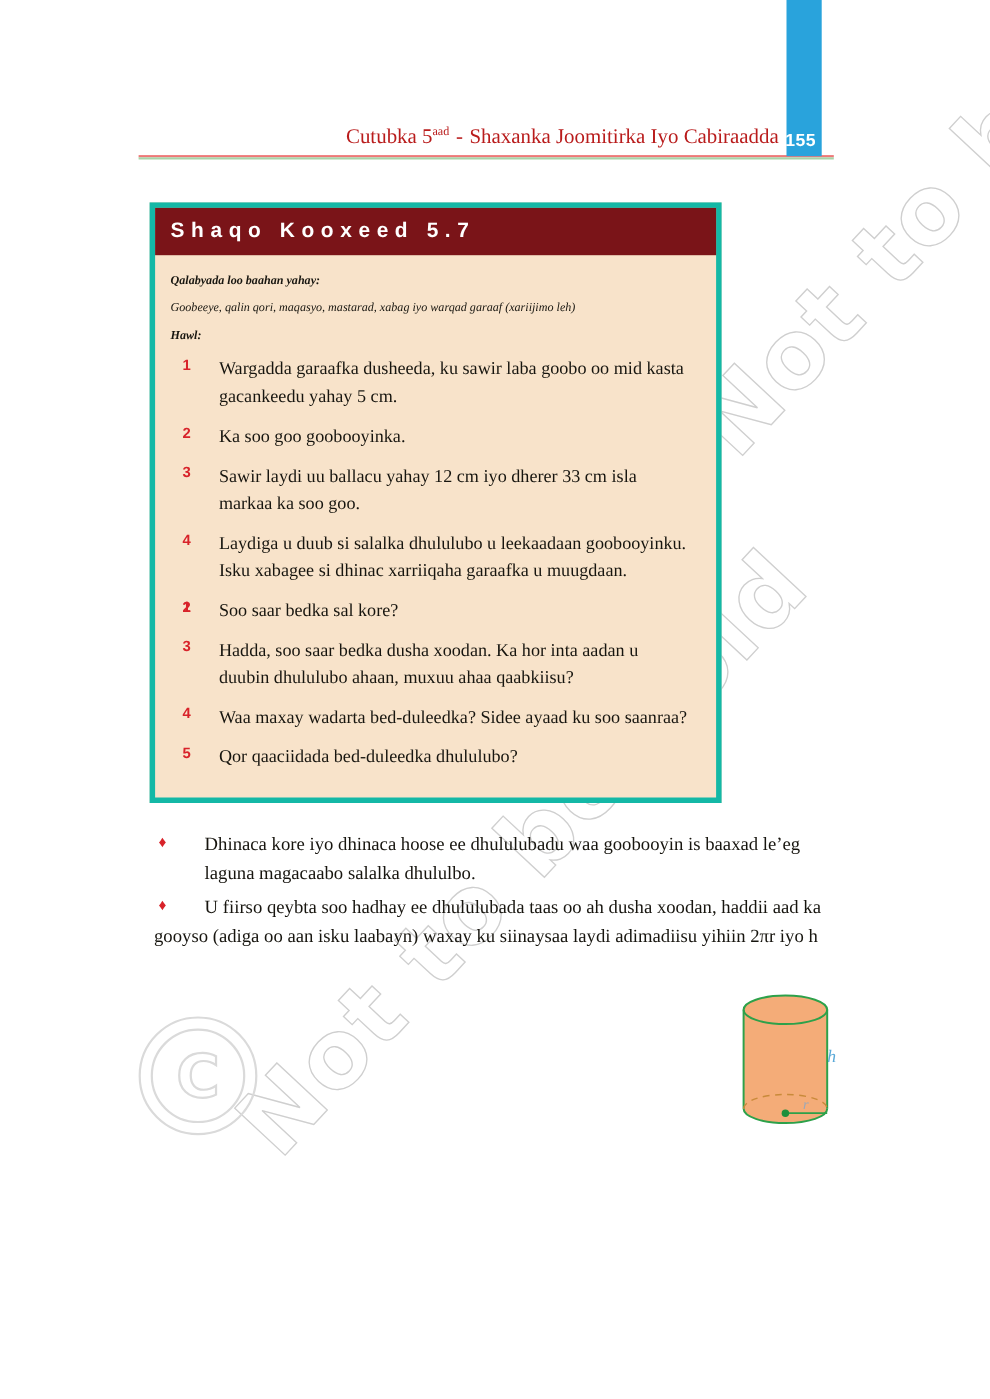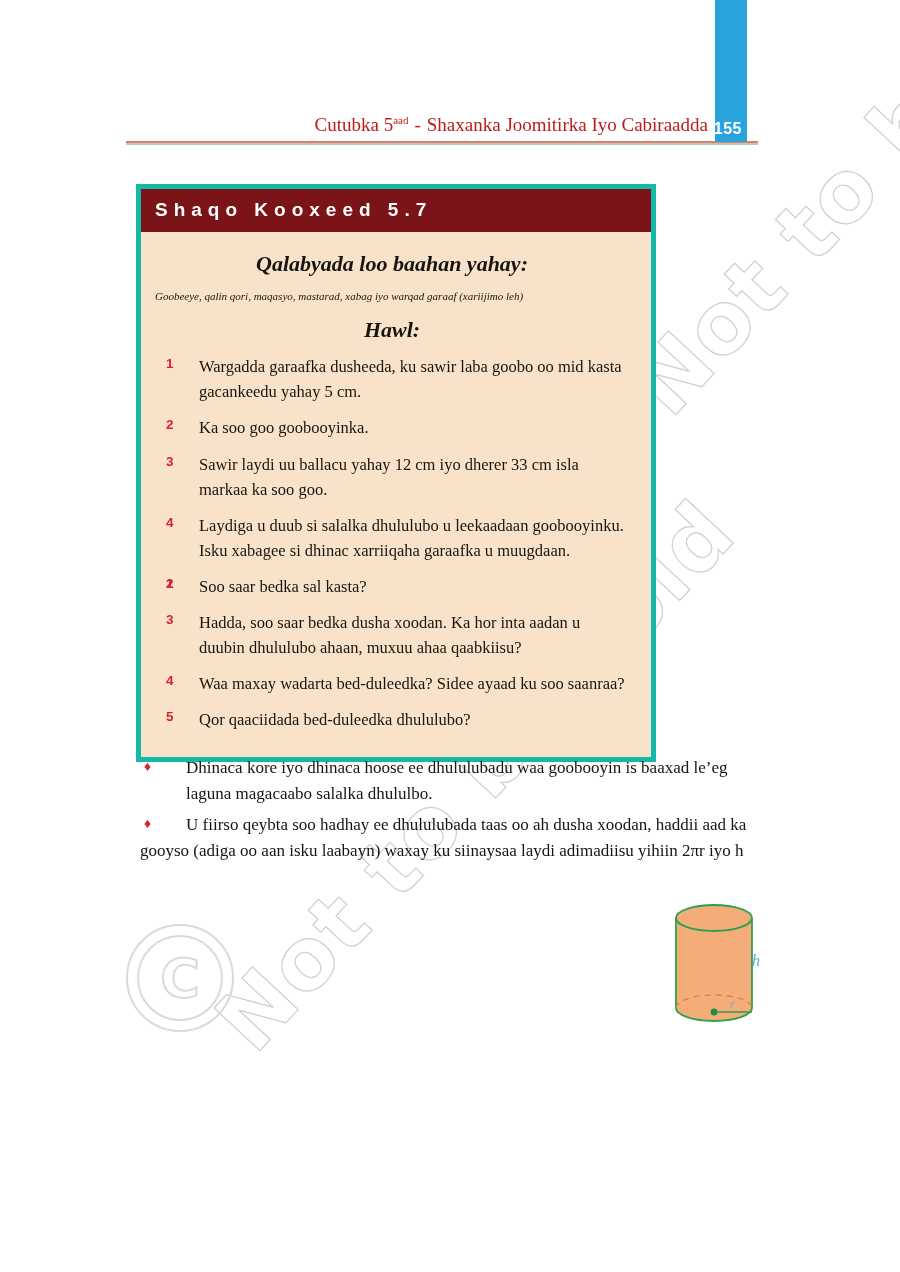--- a/index.html
+++ b/index.html
@@ -176,22 +176,21 @@
     padding: 10px 22px 14px 14px;
     box-sizing: border-box;
     font-size: 16.5px;
     color: #17150f;
     line-height: 1.45;
   }
   .sec-label {
     font-weight: 700;
     font-style: italic;
     margin: 6px 0 8px 0;
-    font-size: 22px;
-    text-align: center;
+    font-size: 11px;
   }
   .mat-line {
     font-weight: 400;
     font-style: italic;
     margin: 0 0 10px 0;
     font-size: 11px;
     line-height: 1.5;
     padding-right: 4px;
   }
   ol.numlist {
@@ -319,21 +318,21 @@
         </li>
       </ol>
 
 
       <ol class="numlist">
         <li>
           <span class="idx">1</span>
         </li>
         <li>
           <span class="idx">2</span>
-          <span>Soo saar bedka sal kasta?</span>
+          <span>Soo saar bedka sal kore?</span>
         </li>
         <li>
           <span class="idx">3</span>
           <span>Hadda, soo saar bedka dusha xoodan. Ka hor inta aadan u duubin dhululubo ahaan, muxuu ahaa qaabkiisu?</span>
         </li>
         <li>
           <span class="idx">4</span>
           <span>Waa maxay wadarta bed-duleedka? Sidee ayaad ku soo saanraa?</span>
         </li>
         <li>

